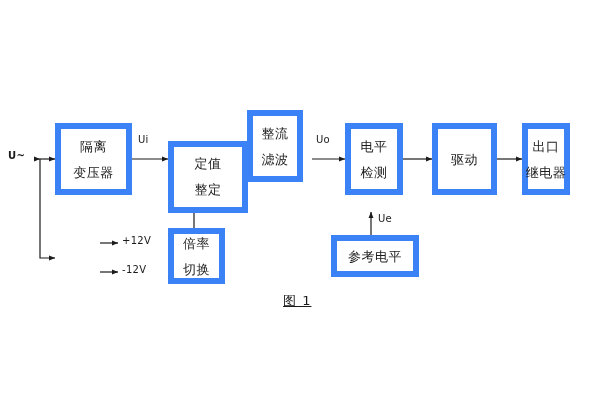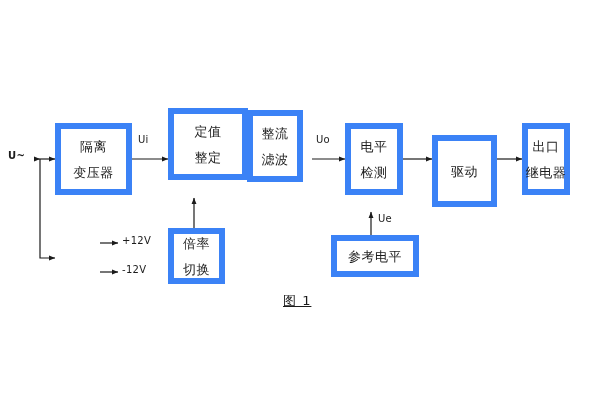--- a/index.html
+++ b/index.html
@@ -99,36 +99,36 @@
       <path d="M100,243 L118,243" marker-end="url(#ah)"></path>
       <path d="M100,272 L118,272" marker-end="url(#ah)"></path>
     </g>
   </svg>
 
   <div class="node" style="left:55px;  top:123px; width:77px; height:72px;">
     <span class="ln">隔离</span>
     <span class="ln">变压器</span>
   </div>
 
-  <div class="node" style="left:168px; top:108px; width:80px; height:72px;">
+  <div class="node" style="left:168px; top:141px; width:80px; height:72px;font-family:Liberation Mono, monospace;">
     <span class="ln">定值</span>
     <span class="ln">整定</span>
   </div>
 
   <div class="node" style="left:247px; top:110px; width:56px; height:72px;text-align:right;">
     <span class="ln">整流</span>
     <span class="ln">滤波</span>
   </div>
 
   <div class="node" style="left:345px; top:123px; width:58px; height:72px;">
     <span class="ln">电平</span>
     <span class="ln">检测</span>
   </div>
 
-  <div class="node single" style="left:432px; top:135px; width:65px; height:72px;">
+  <div class="node single" style="left:432px; top:123px; width:65px; height:72px;">
     <span class="ln">驱动</span>
   </div>
 
   <div class="node" style="left:522px; top:123px; width:48px; height:72px;">
     <span class="ln">出口</span>
     <span class="ln">继电器</span>
   </div>
 
 
   <div class="node" style="left:168px; top:228px; width:57px; height:56px;">

